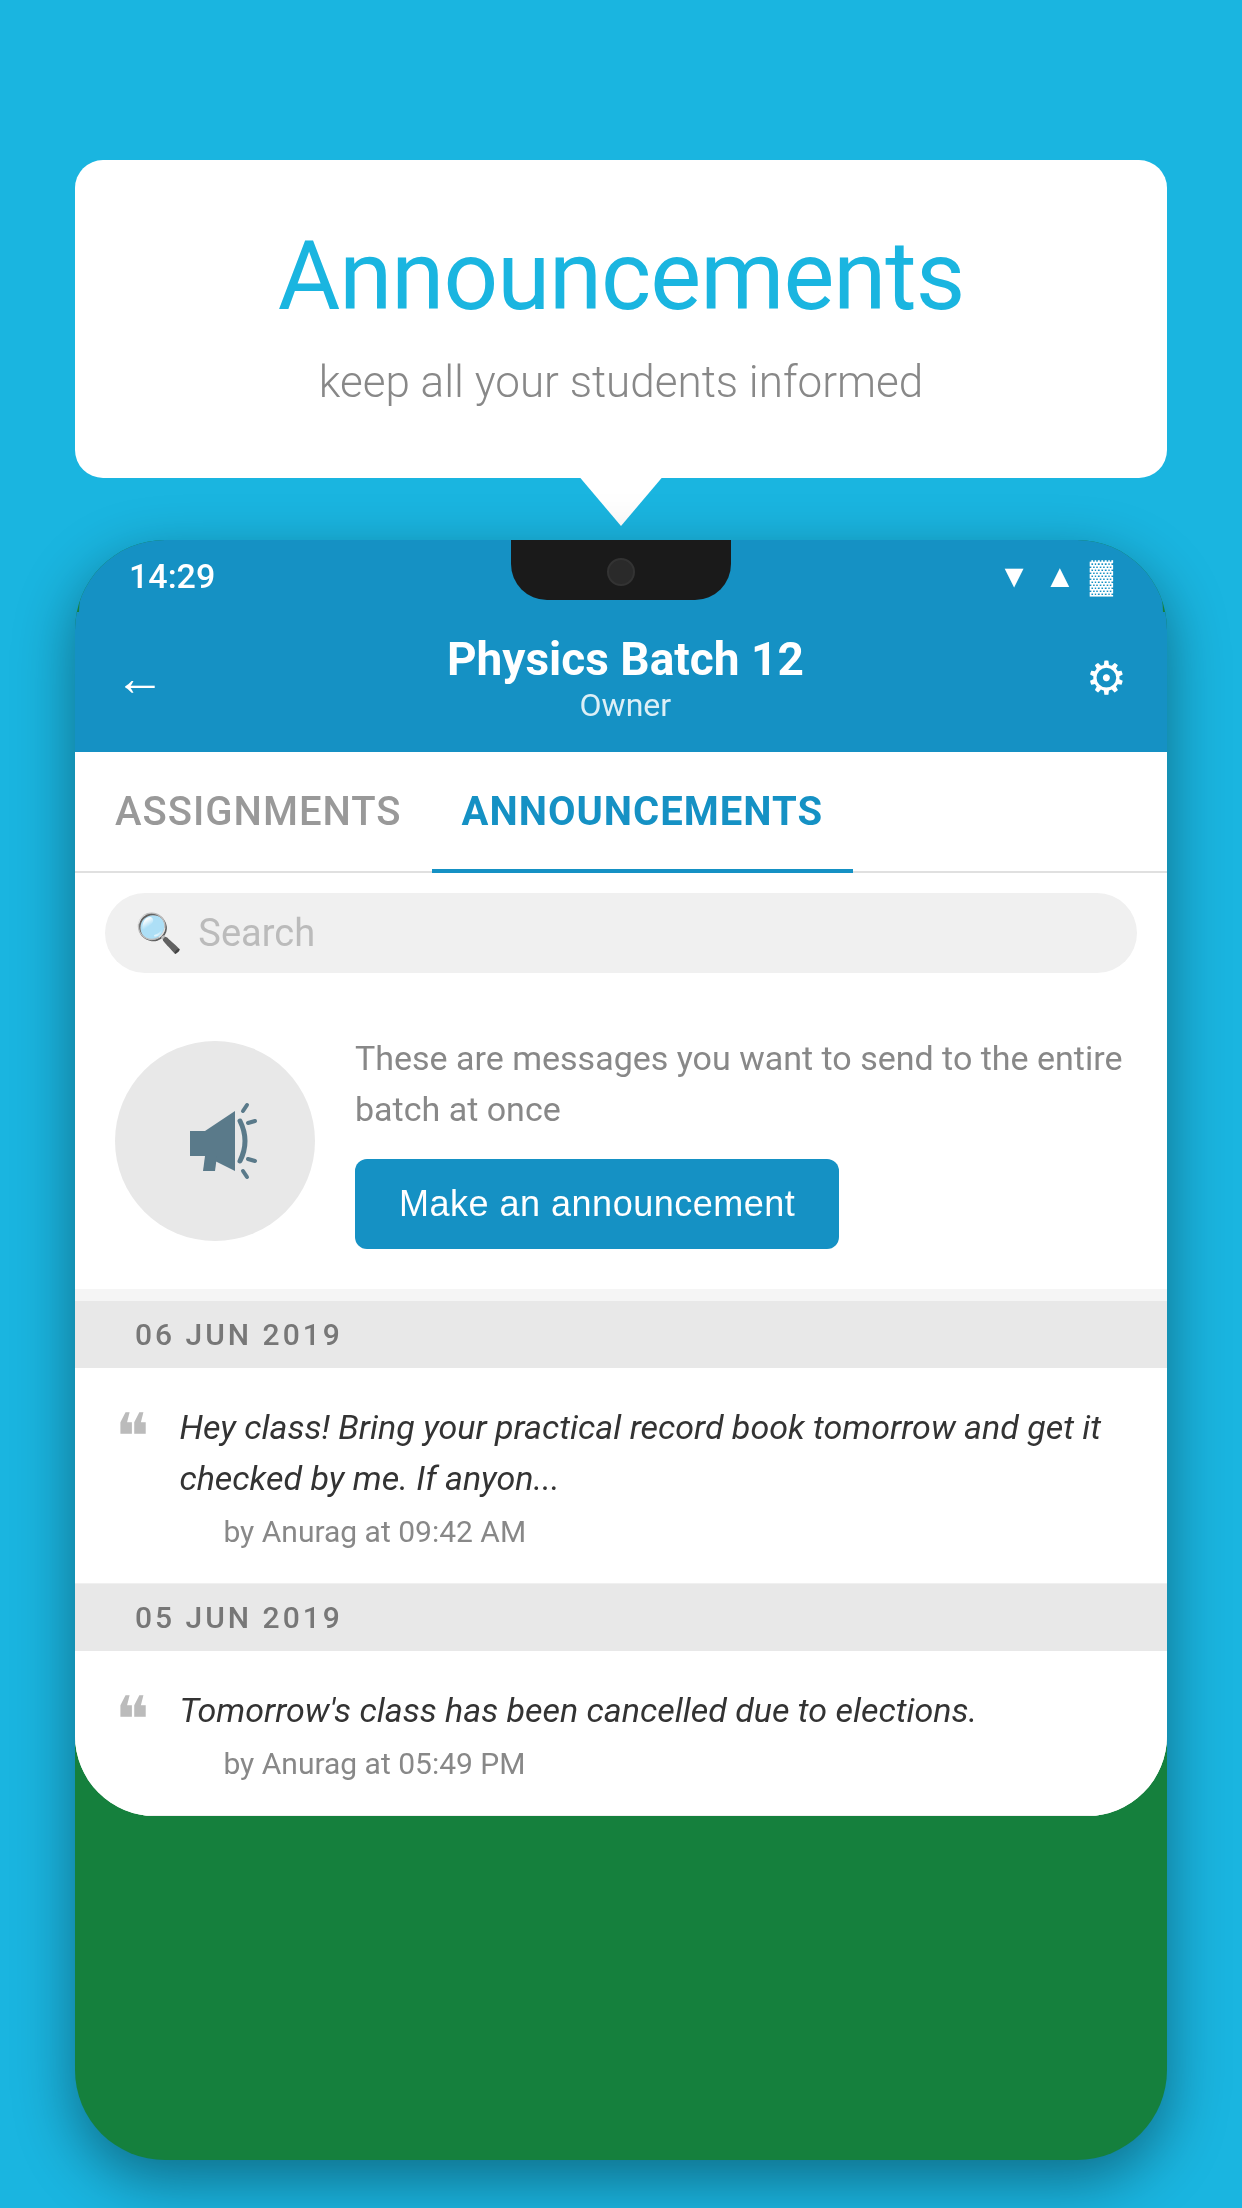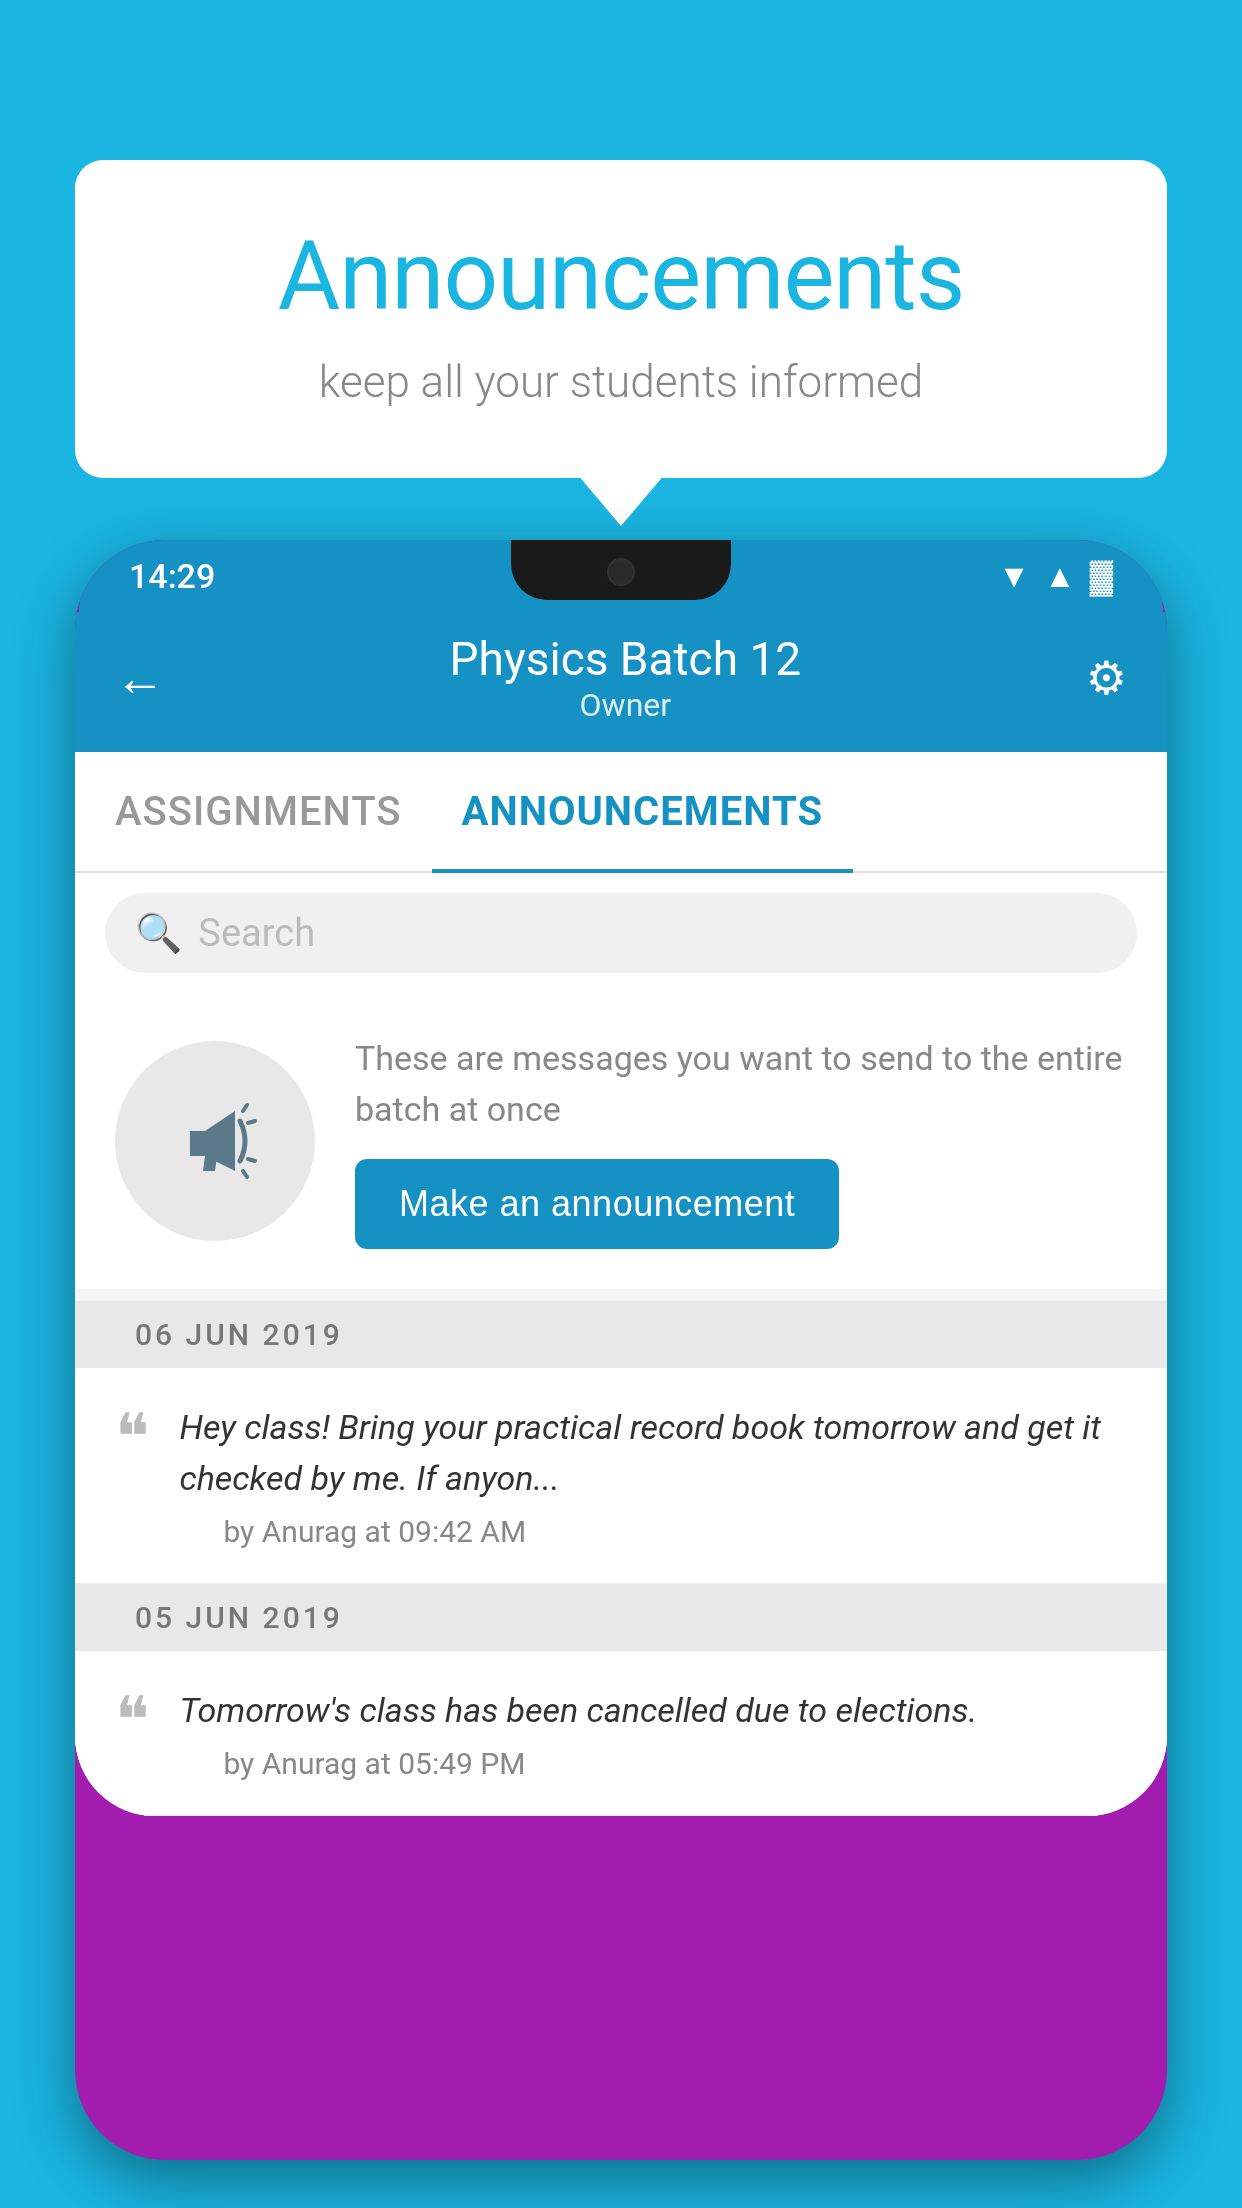--- a/index.html
+++ b/index.html
@@ -63,21 +63,21 @@
     
     .phone-container {
       position: absolute;
       top: 540px;
       left: 75px;
       right: 75px;
       bottom: 0;
     }
 
     .phone-frame {
-      background: #a21caf;
+      background: #15803d;
       border-radius: 90px;
       padding: 0;
       position: relative;
       width: 100%;
       height: 1620px;
       overflow: hidden;
       box-shadow: 0 20px 60px rgba(0,0,0,0.4);
     }
 
     
@@ -150,21 +150,21 @@
       cursor: pointer;
     }
 
     .header-center {
       text-align: center;
     }
 
     .header-title {
       color: white;
       font-size: 46px;
-      font-weight: 400;
+      font-weight: 700;
     }
 
     .header-subtitle {
       color: rgba(255,255,255,0.85);
       font-size: 32px;
     }
 
     .settings-btn {
       color: white;
       font-size: 46px;

